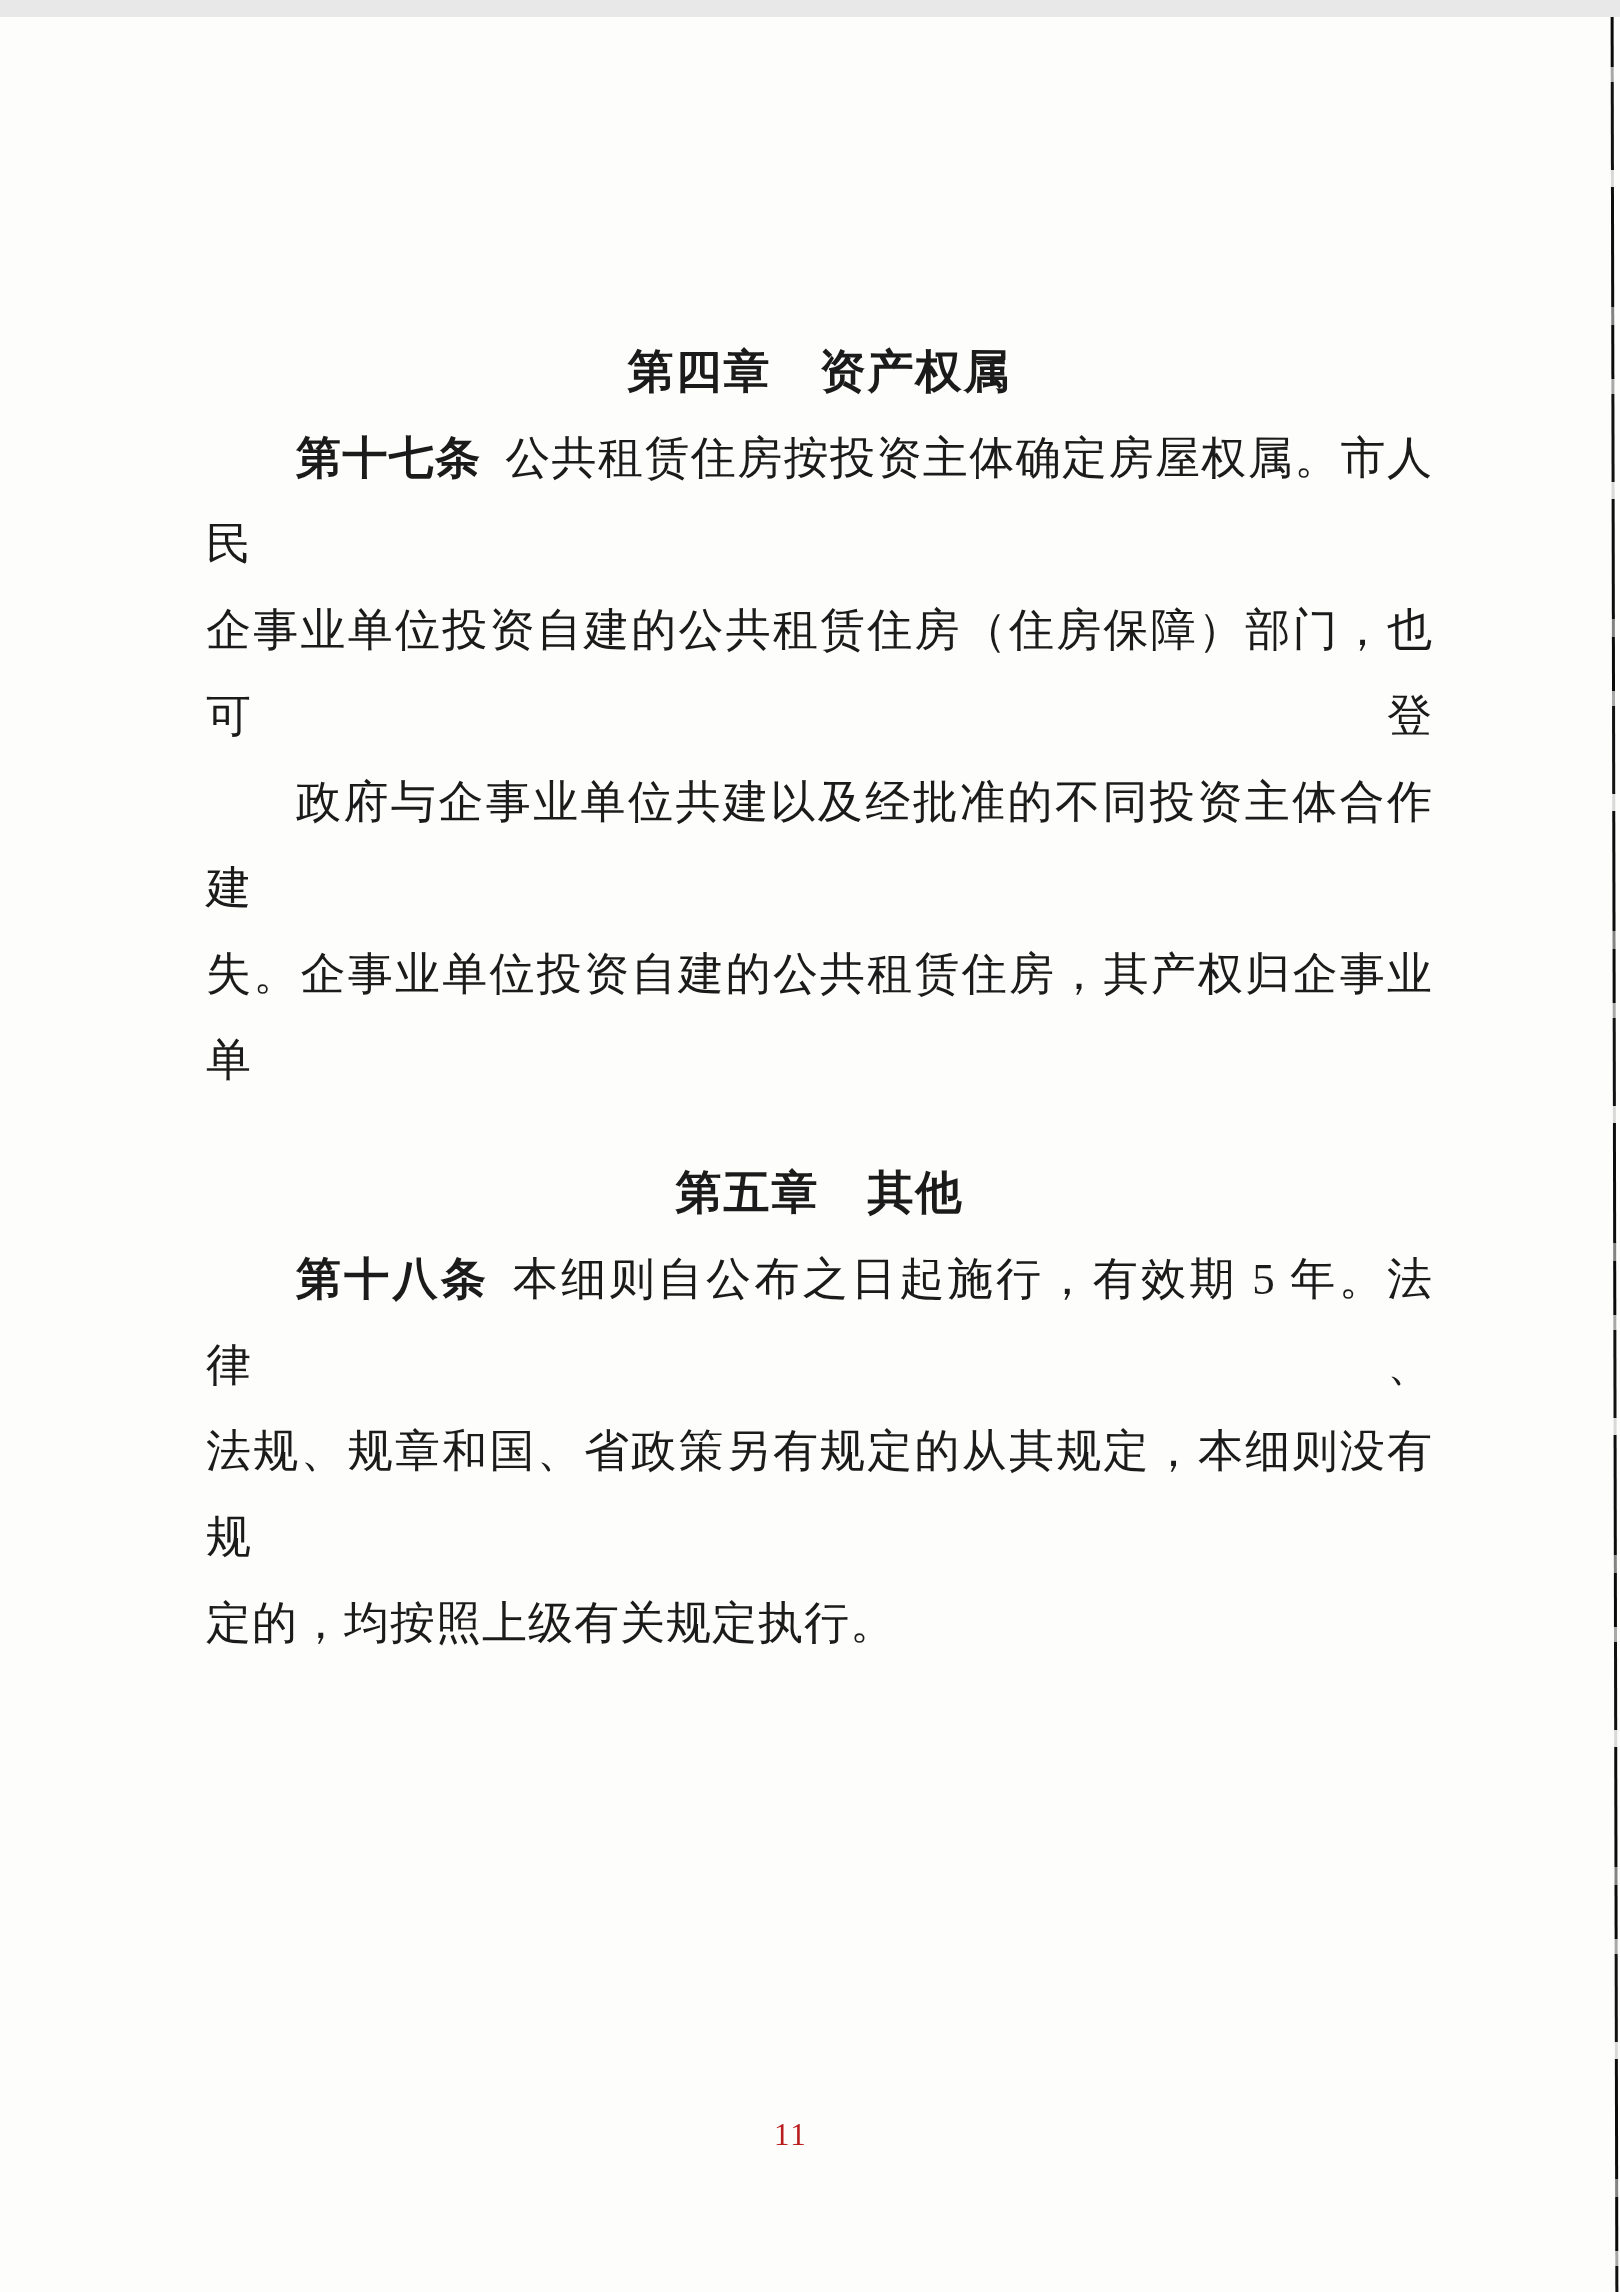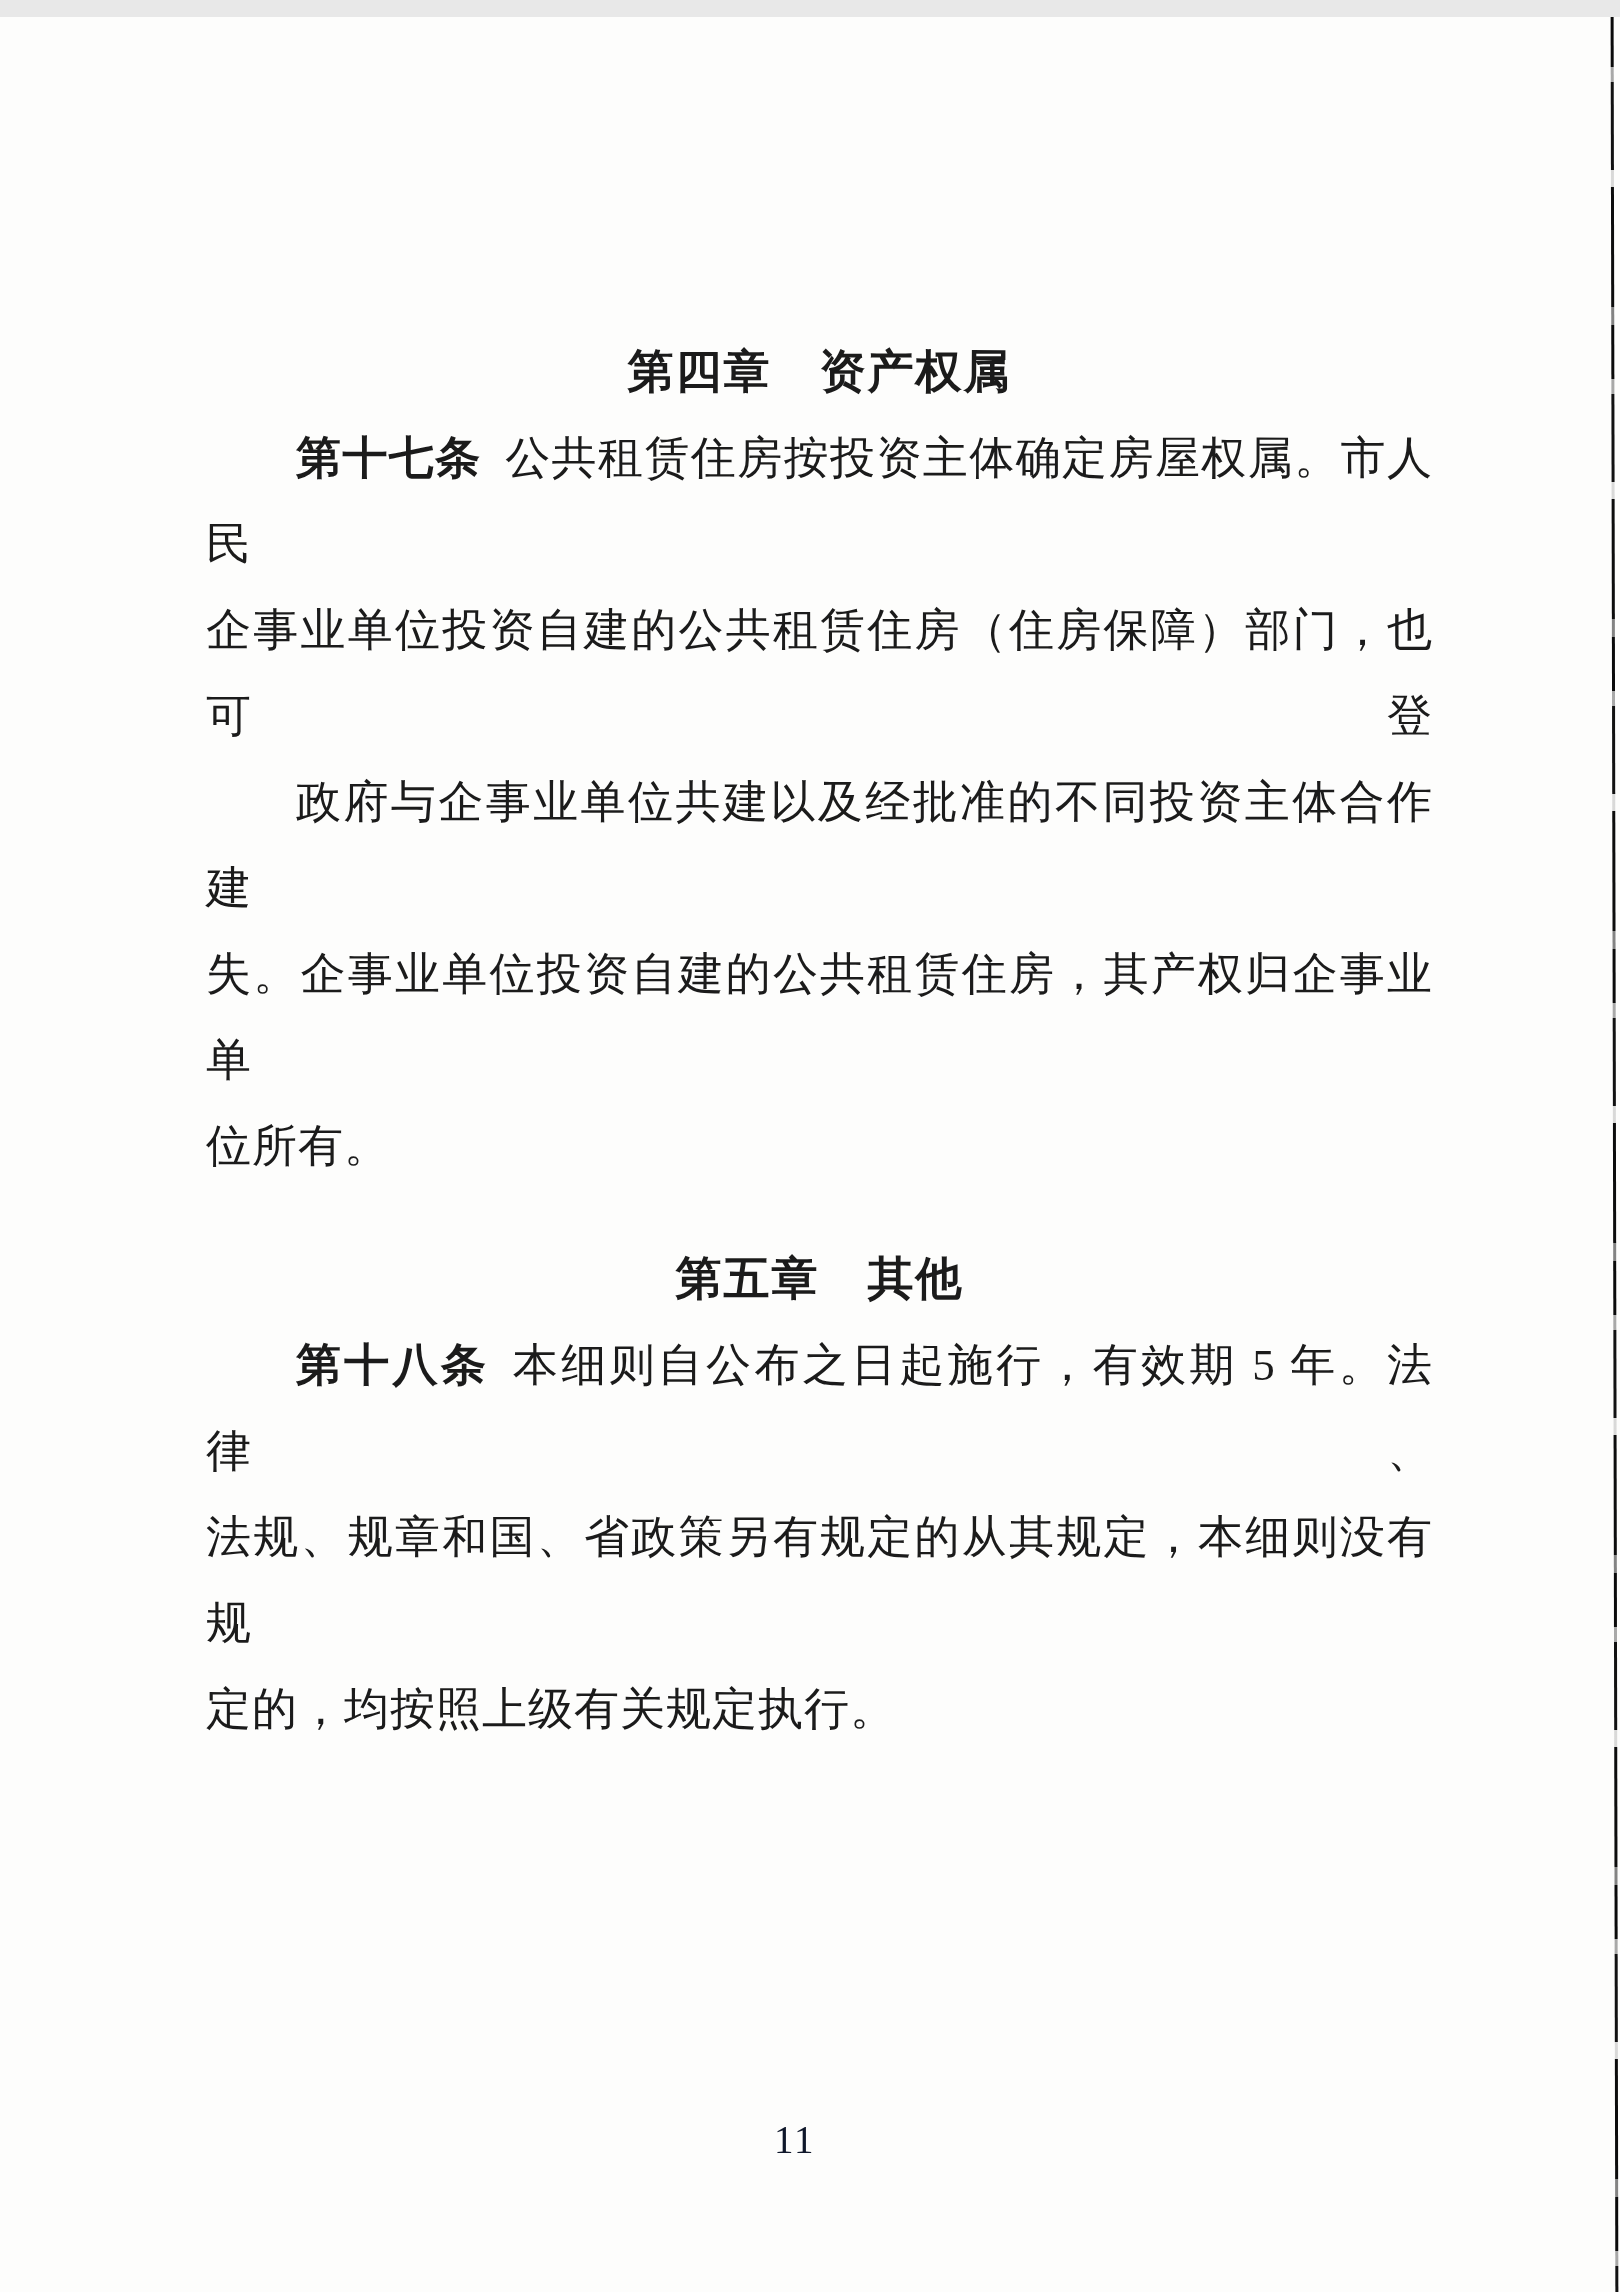--- a/index.html
+++ b/index.html
@@ -49,23 +49,23 @@
   }
   .article-label {
     font-weight: 700;
     margin-right: 23.5px;
     font-family: Liberation Serif, serif;
   }
   .page-number {
     position: absolute;
     top: 2100px;
     left: 774px;
-    font-size: 39px;
+    font-size: 31px;
     letter-spacing: 2px;
-    color: #0f172a;
+    color: #b91c1c;
   }
   .scan-edge {
     position: absolute;
     top: -3.9px;
     left: 1613px;
     width: 2.9px;
     height: 2301px;
     transform: rotate(-0.12deg);
     background: repeating-linear-gradient(
       180deg,
@@ -87,21 +87,20 @@
 
     <div class="chapter-heading">第四章　资产权属</div>
 
     <div class="line just indent">
       <span class="article-label">第十七条</span><span>公共租赁住房按投资主体确定房屋权属。市人民</span>
     </div>
     <div class="line just">企事业单位投资自建的公共租赁住房（住房保障）部门，也可登</div>
 
     <div class="line just indent">政府与企事业单位共建以及经批准的不同投资主体合作建</div>
     <div class="line just">失。企事业单位投资自建的公共租赁住房，其产权归企事业单</div>
-    <div class="line">位所有。</div>
 
     <div class="chapter-heading second">第五章　其他</div>
 
     <div class="line just indent">
       <span class="article-label">第十八条</span><span>本细则自公布之日起施行，有效期 5 年。法律、</span>
     </div>
     <div class="line just">法规、规章和国、省政策另有规定的从其规定，本细则没有规</div>
     <div class="line">定的，均按照上级有关规定执行。</div>
 
   </div>

